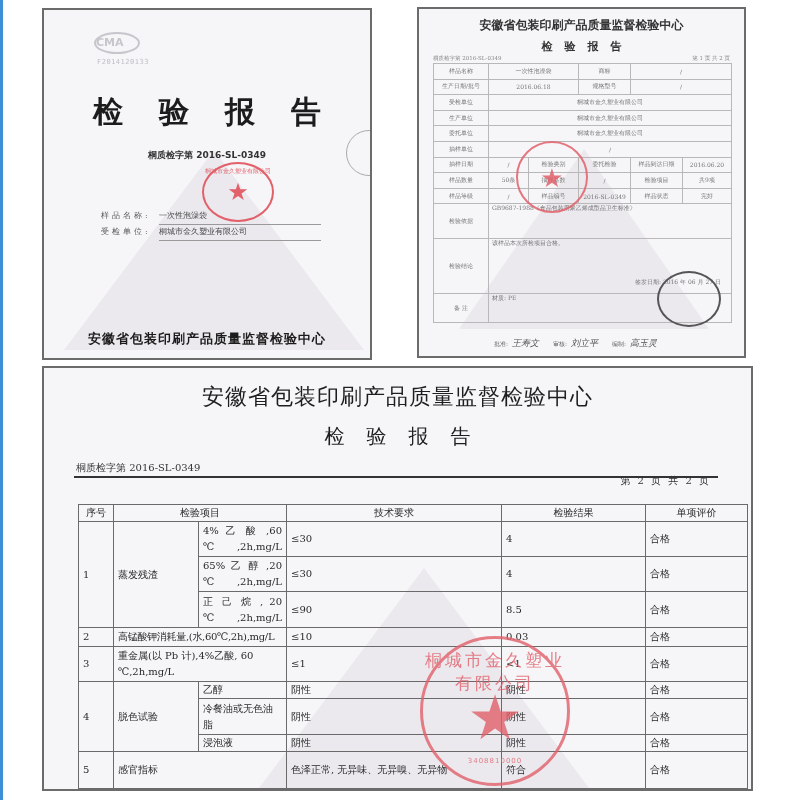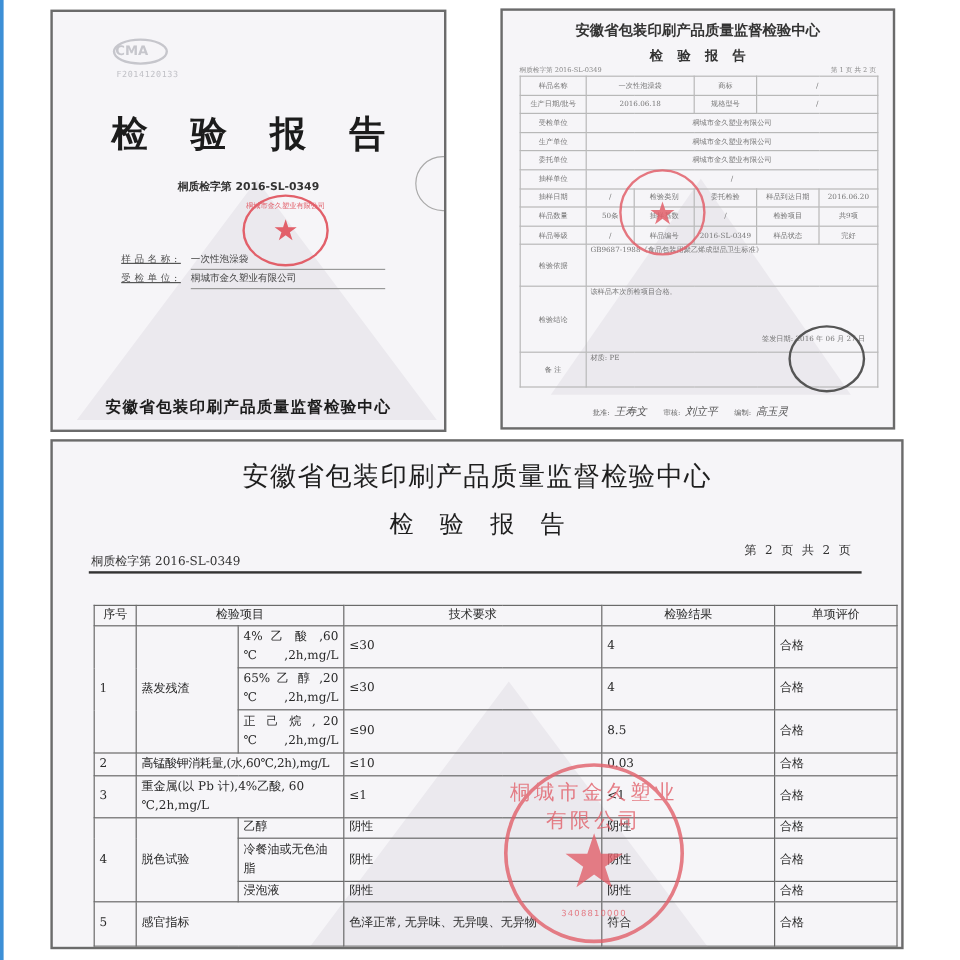--- a/index.html
+++ b/index.html
@@ -11,21 +11,21 @@
   .abs { position:absolute; }
 
   
   #doc1 { left:42px; top:8px; width:330px; height:352px; }
   #doc1 .cma { left:50px; top:22px; width:42px; height:18px; border:2px solid #c6c6cc; border-radius:50%; color:#c6c6cc;
                font:bold 11px "DejaVu Sans",sans-serif; text-align:left; line-height:18px; }
   #doc1 .cma-no { left:53px; top:48px; font:7px "DejaVu Sans Mono",monospace; color:#c0c0c6; letter-spacing:0.5px; }
   #doc1 .title { left:0; width:100%; top:82px; text-align:center; font:bold 30px "DejaVu Sans",sans-serif; letter-spacing:36px; text-indent:36px; color:#1c1c1c; }
   #doc1 .rptno { left:0; width:100%; top:139px; text-align:center; font:bold 9px "DejaVu Sans",sans-serif; color:#333; }
   #doc1 .field { left:57px; font-size:8px; color:#555; }
-  #doc1 .field .lbl { display:inline-block; width:58px; letter-spacing:3px;text-decoration:underline; }
+  #doc1 .field .lbl { display:inline-block; width:58px; letter-spacing:3px; }
   #doc1 .field .val { display:inline-block; width:162px; border-bottom:1px solid #999; padding-bottom:3px; color:#444; }
   #doc1 .footer { left:0; width:100%; bottom:10px; text-align:center; font:bold 13px "DejaVu Sans",sans-serif; color:#1c1c1c; letter-spacing:1px; }
   .stamp { position:absolute; border:2px solid #e2606a; border-radius:50%; color:#e2606a; box-sizing:border-box; }
   .stamp .star { position:absolute; left:0; width:100%; text-align:center; color:#e2606a; }
   .stamp .ring { position:absolute; left:0; width:100%; text-align:center; font-family:"DejaVu Sans",sans-serif; }
   .halfstamp { position:absolute; right:-22px; top:120px; width:44px; height:44px; border:1.5px solid #aaa; border-radius:50%; }
 
   
   #doc2 { left:417px; top:7px; width:329px; height:351px; font-size:6.5px; color:#777; }
   #doc2 .h1 { left:0; width:100%; top:8px; text-align:center; font:bold 12px "DejaVu Serif",serif; color:#333; }
@@ -37,21 +37,21 @@
   #doc2 td.left { text-align:left; padding-left:3px; vertical-align:top; }
   #doc2 .sigs { left:0; width:100%; bottom:6px; text-align:center; font-size:6px; color:#666; }
   #doc2 .sigs span.sig { font-family:"DejaVu Serif",serif; font-style:italic; font-size:9px; color:#555; margin:0 12px 0 4px; }
   .graystamp { position:absolute; border:2px solid #555; border-radius:50%; box-sizing:border-box; }
 
   
   #doc3 { left:42px; top:366px; width:711px; height:425px; }
   #doc3 .h1 { left:0; width:100%; top:14px; text-align:center; font:22px "DejaVu Serif",serif; color:#1e1e1e; letter-spacing:1px; }
   #doc3 .h2 { left:0; width:100%; top:55px; text-align:center; font:20px "DejaVu Serif",serif; letter-spacing:22px; text-indent:22px; color:#1e1e1e; }
   #doc3 .rno { left:32px; top:93px; font:10px "DejaVu Serif",serif; color:#333; }
-  #doc3 .pg { right:40px; top:84px; font:10px "DejaVu Serif",serif; color:#333; letter-spacing:2px; }
+  #doc3 .pg { right:40px; top:106px; font:10px "DejaVu Serif",serif; color:#333; letter-spacing:2px; }
   #doc3 .rule { left:30px; top:108px; width:644px; height:2px; background:#333; }
   #doc3 table { position:absolute; left:34px; top:136px; width:669px; border-collapse:collapse; table-layout:fixed; font:10px "DejaVu Serif",serif; color:#2a2a2a; }
   #doc3 th, #doc3 td { border:1px solid #6a6a6a; padding:0 4px; font-weight:normal; line-height:16px; }
   #doc3 th { height:16px; text-align:center; }
   #doc3 td.c { text-align:left; }
   #doc3 td.sub { text-align:justify; text-align-last:justify; }
   #doc3 td.sub2 { text-align:left; }
 </style>
 </head>
 <body>

